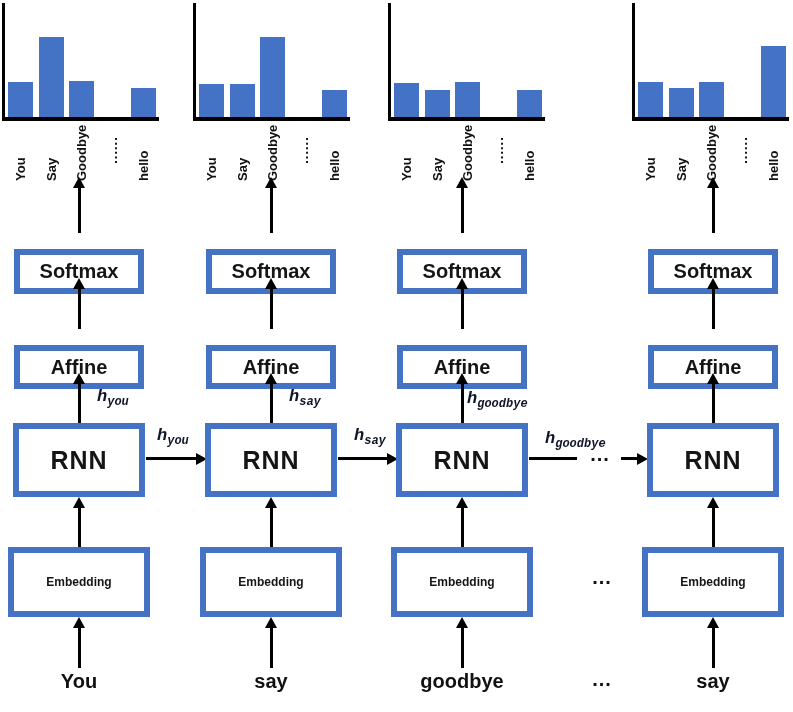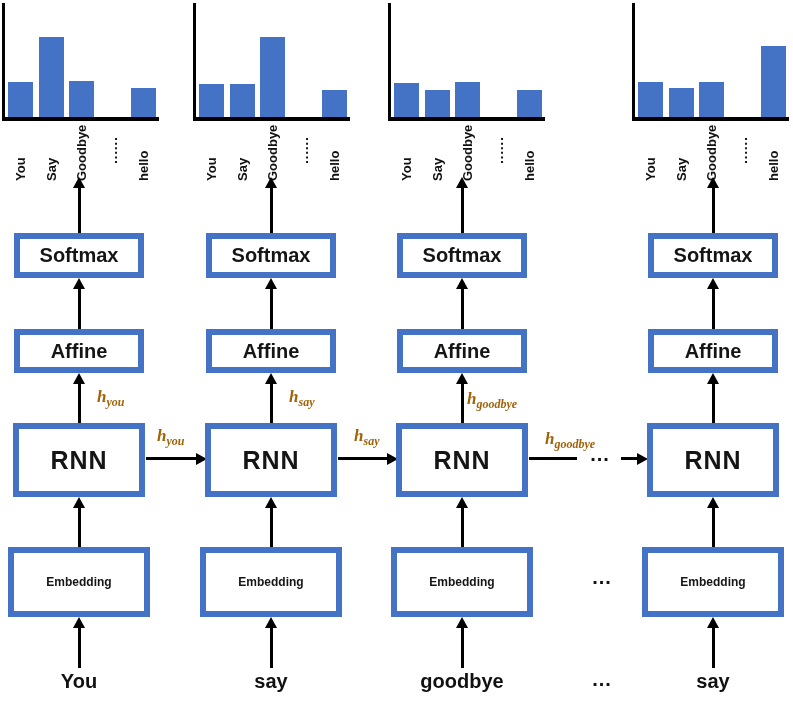--- a/index.html
+++ b/index.html
@@ -7,41 +7,41 @@
     position:relative; width:793px; height:712px; background:#ffffff;
     font-family:"Liberation Sans", sans-serif; color:#111; overflow:hidden;
   }
   
   .box {
     position:absolute; box-sizing:border-box;
     border:6px solid #4472C4; background:#fff;
     display:flex; align-items:center; justify-content:center;
     font-weight:700; color:#151515;
   }
-  .box-sm  { font-size:20px; }
+  .box-sm  { font-size:20px;margin-top:16px; }
   .box-rnn { font-size:25px; letter-spacing:1px; }
   .box-emb { font-size:12px; }
   
   .varrow { position:absolute; width:3px; background:#000; }
   .varrow::before {
     content:""; position:absolute; top:-11px; left:-4.5px;
     border-left:6px solid transparent; border-right:6px solid transparent;
     border-bottom:11px solid #000;
   }
   .harrow { position:absolute; height:3px; background:#000; }
   .harrow::after {
     content:""; position:absolute; right:-11px; top:-4.5px;
     border-top:6px solid transparent; border-bottom:6px solid transparent;
     border-left:11px solid #000;
   }
   .hline { position:absolute; height:3px; background:#000; }
   
   .hlabel {
-    position:absolute; font-family:Liberation Serif, serif;
-    font-style:italic; font-weight:700; font-size:17px; color:#a16207;
+    position:absolute; font-family:Liberation Mono, monospace;
+    font-style:italic; font-weight:700; font-size:17px; color:#0f172a;
     white-space:nowrap;
   }
   .hlabel sub { font-size:12px; font-style:italic; font-weight:700; }
   
   .dots {
     position:absolute; width:30px; text-align:center;
     font-size:20px; font-weight:700; color:#111; letter-spacing:1px;
   }
   
   .chart {

